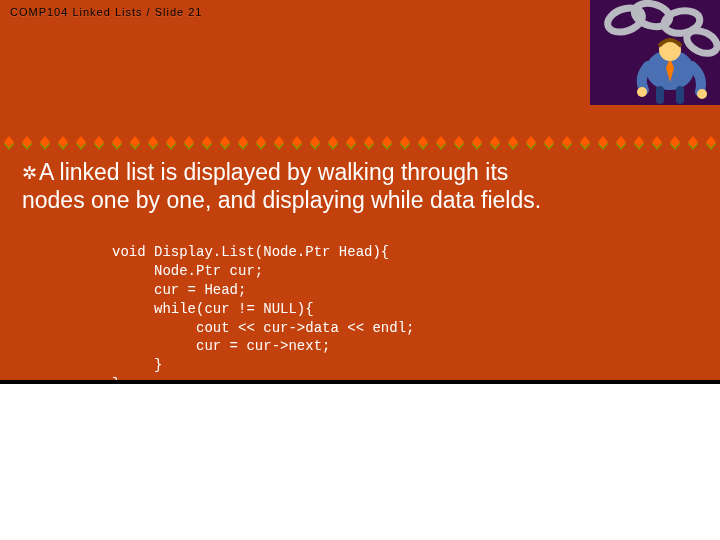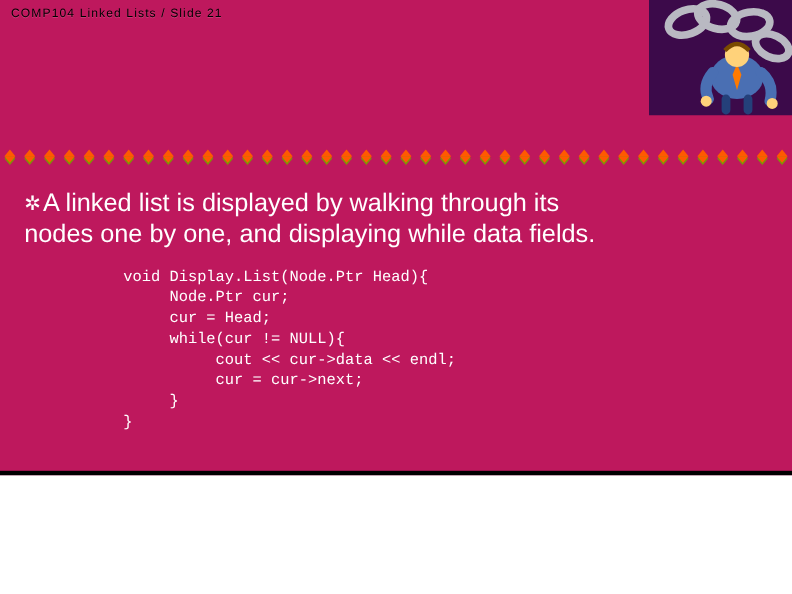--- a/index.html
+++ b/index.html
@@ -5,22 +5,22 @@
   html, body {
     margin: 0;
     padding: 0;
     width: 720px;
     height: 540px;
     overflow: hidden;
     font-family: Arial, Helvetica, sans-serif;
   }
   .slide {
     width: 720px;
-    height: 432px;
-    background: #be185d;
+    height: 384px;
+    background: #c2410c;
     position: relative;
     box-sizing: border-box;
     text-decoration: underline;
   }
   .slide::after {
     content: "";
     position: absolute;
     left: 0;
     right: 0;
     bottom: 0;
@@ -66,21 +66,21 @@
     content: "";
     position: absolute;
     left: -5px; top: 6px;
     width: 0; height: 0;
     border-left: 5px solid transparent;
     border-right: 5px solid transparent;
     border-top: 6px solid #ff5a00;
   }
   .body-text {
     position: absolute;
-    top: 170px;
+    top: 158px;
     left: 22px;
     right: 12px;
     color: #fff;
     font-size: 23px;
     line-height: 1.22;
   }
   .bullet-glyph {
     font-family: "Arial", sans-serif;
     font-size: 18px;
     vertical-align: 1px;

